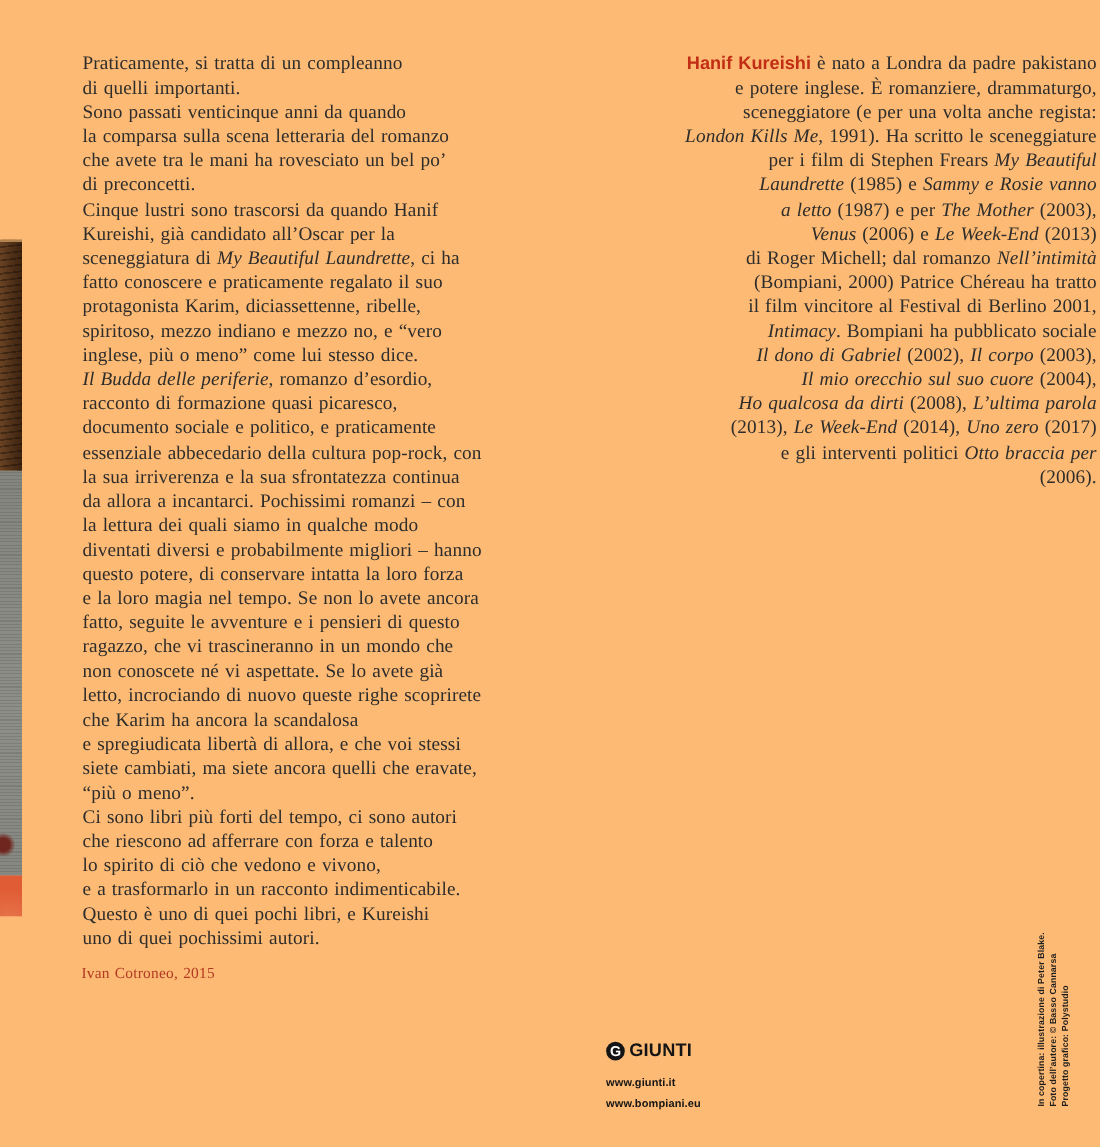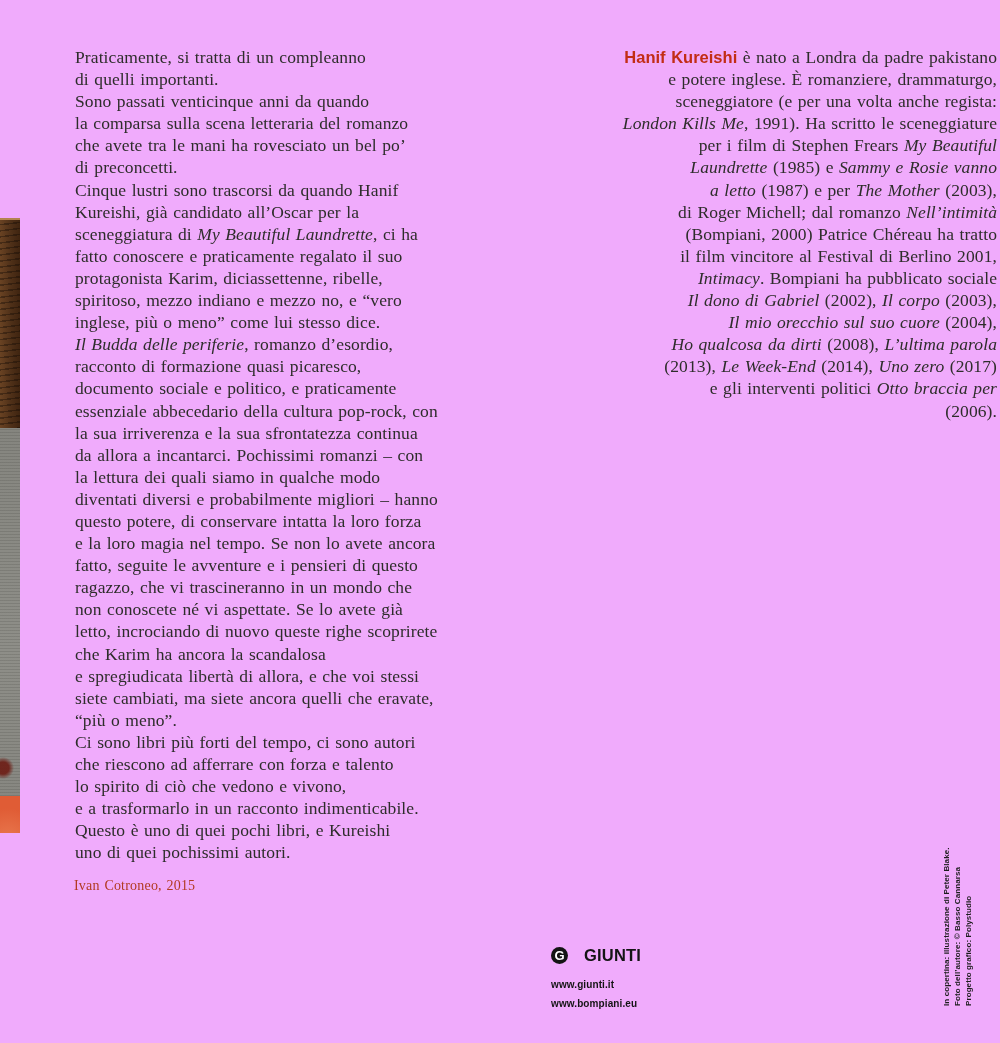--- a/index.html
+++ b/index.html
@@ -2,21 +2,21 @@
 <html style="--body-ink: #2e2d2b; --accent-red: #c22d15; --signature-red: #b23a22; --footer-ink: #141414;"><head>
 <meta charset="utf-8">
 <style>
   html,body{margin:0;padding:0;}
   body{
     width:1000px;height:1043px;
     background:#ffffff;
     font-family:"Liberation Serif","DejaVu Serif",serif;
     position:relative;overflow:hidden;
   }
-  .page{position:absolute;inset:0;background:#f0abfc;}
+  .page{position:absolute;inset:0;background:#fdba74;}
 
   
   .spine-strip{position:absolute;left:0;top:218px;width:20px;height:615px;}
   .strip-wood{
     height:210px;
     background:
       linear-gradient(180deg, rgba(190,140,85,.9) 0 2px, rgba(0,0,0,0) 2px),
       repeating-linear-gradient(173deg, rgba(15,8,3,.38) 0 1.5px, rgba(0,0,0,0) 1.5px 6px),
       linear-gradient(90deg, #6a4323, #4f3018 55%, #3f2410);
   }
@@ -61,21 +61,21 @@
     font-family:"Liberation Sans","DejaVu Sans",sans-serif;
     color:var(--footer-ink,#141414);
   }
   .logo-row{display:flex;align-items:center;gap:4px;}
   .logo-circle{
     width:17px;height:17px;border-radius:50%;
     background:var(--footer-ink,#141414);color:#fff;
     font-weight:bold;font-size:13px;line-height:17px;
     display:flex;align-items:center;justify-content:center;
   }
-  .logo-text{font-weight:bold;font-size:16.5px;letter-spacing:.2px;margin-left:12px;}
+  .logo-text{font-weight:bold;font-size:16.5px;letter-spacing:.2px;}
   .links{margin-top:10px;font-weight:bold;font-size:10px;line-height:19px;letter-spacing:.1px;}
 
   
   .credits{
     position:absolute;left:941px;top:1006px;width:168px;
     transform:rotate(-90deg);transform-origin:top left;
     font-family:"Liberation Sans","DejaVu Sans",sans-serif;
     font-size:8px;font-weight:bold;line-height:11px;
     color:#1c1c1c;letter-spacing:.1px;white-space:nowrap;
   }
@@ -134,20 +134,21 @@
   <div class="signature">Ivan Cotroneo, 2015</div>
 
   <div class="col right-col">
       <div class="tline"><span class="bold-name">Hanif Kureishi</span><span> è nato a Londra da padre pakistano</span></div>
       <div class="tline"><span>e potere inglese. È romanziere, drammaturgo,</span></div>
       <div class="tline"><span>sceneggiatore (e per una volta anche regista:</span></div>
       <div class="tline"><span class="it">London Kills Me</span><span>, 1991). Ha scritto le sceneggiature</span></div>
       <div class="tline"><span>per i film di Stephen Frears </span><span class="it">My Beautiful</span></div>
       <div class="tline"><span class="it">Laundrette</span><span> (1985) e </span><span class="it">Sammy e Rosie vanno</span></div>
       <div class="tline"><span class="it">a letto</span><span> (1987) e per </span><span class="it">The Mother</span><span> (2003),</span></div>
+      <div class="tline"><span class="it">Venus</span><span> (2006) e </span><span class="it">Le Week-End</span><span> (2013)</span></div>
       <div class="tline"><span>di Roger Michell; dal romanzo </span><span class="it">Nell’intimità</span></div>
       <div class="tline"><span>(Bompiani, 2000) Patrice Chéreau ha tratto</span></div>
       <div class="tline"><span>il film vincitore al Festival di Berlino 2001,</span></div>
       <div class="tline"><span class="it">Intimacy</span><span>. Bompiani ha pubblicato sociale</span></div>
       <div class="tline"><span class="it">Il dono di Gabriel</span><span> (2002), </span><span class="it">Il corpo</span><span> (2003),</span></div>
       <div class="tline"><span class="it">Il mio orecchio sul suo cuore</span><span> (2004),</span></div>
       <div class="tline"><span class="it">Ho qualcosa da dirti</span><span> (2008), </span><span class="it">L’ultima parola</span></div>
       <div class="tline"><span>(2013), </span><span class="it">Le Week-End</span><span> (2014), </span><span class="it">Uno zero</span><span> (2017)</span></div>
       <div class="tline"><span>e gli interventi politici </span><span class="it">Otto braccia per</span></div>
       <div class="tline"><span>(2006).</span></div>

